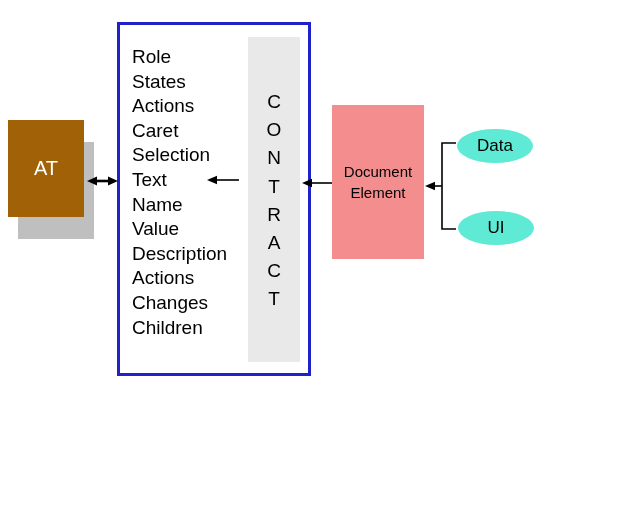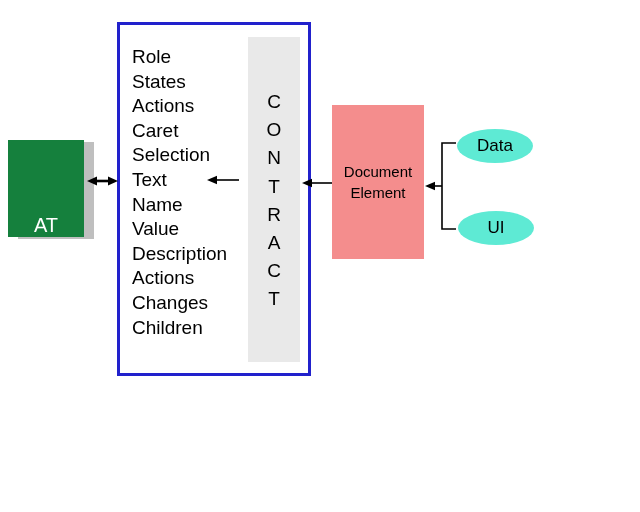--- a/index.html
+++ b/index.html
@@ -7,23 +7,23 @@
   .canvas {
     position:relative; width:640px; height:512px; background:#ffffff;
     overflow:hidden;
   }
   
   .at-shadow {
     position:absolute; left:18px; top:142px; width:76px; height:97px;
     background:#bfbfbf;
   }
   .at-box {
-    position:absolute; left:8px; top:140px; width:76px; height:97px;
-    background:#15803d; color:#ffffff; font-size:20px;
-    display:flex; align-items:flex-end; justify-content:center;
+    position:absolute; left:8px; top:120px; width:76px; height:97px;
+    background:#a16207; color:#ffffff; font-size:20px;
+    display:flex; align-items:center; justify-content:center;
   }
   
   .contract-box {
     position:absolute; left:117px; top:22px; width:194px; height:354px;
     border:3px solid #2121cc; background:#ffffff; box-sizing:border-box;
   }
   .contract-list {
     position:absolute; left:132px; top:45px; margin:0; padding:0;
     list-style:none; font-size:19px; line-height:24.6px; color:#000;
   }

